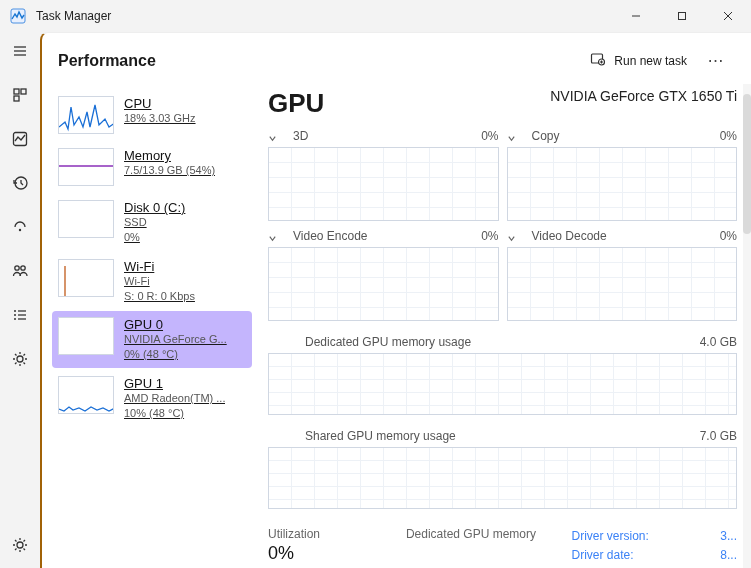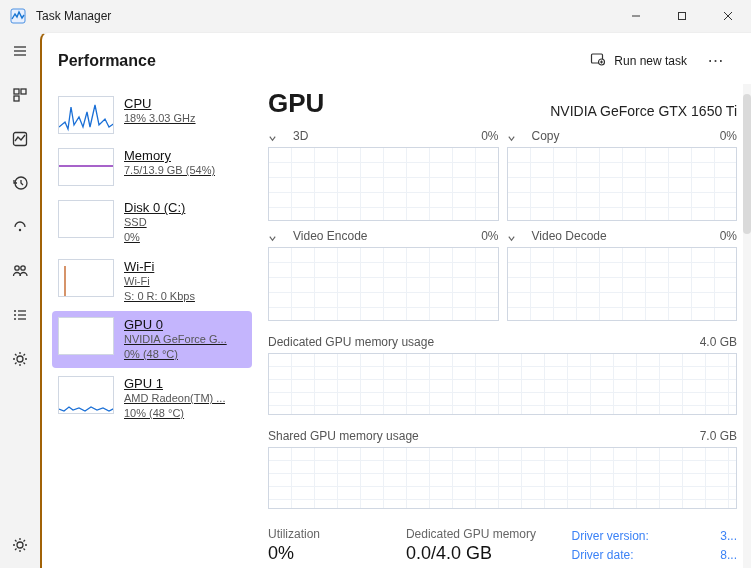--- a/index.html
+++ b/index.html
@@ -36,36 +36,36 @@
   
   .sidebar { padding:6px 0 6px 10px; overflow:hidden;text-decoration:underline; }
   .sb-item { display:flex; gap:10px; padding:6px 6px; border-radius:4px; margin-bottom:2px; }
   .sb-item.selected { background:#c4b5fd; }
   .thumb { width:56px; height:38px; border:1px solid #d0d7e2; background:#fff; position:relative; overflow:hidden; flex-shrink:0; }
   .sb-text .t1 { font-size:13px; font-weight:500; color:#111; }
   .sb-text .t2,.sb-text .t3 { font-size:11px; color:#555; line-height:1.35; white-space:nowrap; overflow:hidden; text-overflow:ellipsis; max-width:118px; }
 
   
   .main { padding:4px 0 0 16px; overflow:hidden; }
-  .main-head { display:flex; align-items:flex-end; justify-content:space-between; padding-right:6px; }
+  .main-head { display:flex; align-items:flex-start; justify-content:space-between; padding-right:6px; }
   .main-head h2 { font-size:26px; font-weight:600; }
   .main-head .device { font-size:14px; color:#222; }
 
   .quad { display:grid; grid-template-columns:1fr 1fr; gap:4px 8px; margin-top:6px; padding-right:6px; }
   .mini { }
   .mini-head { display:flex; align-items:center; justify-content:space-between; font-size:12px; color:#555; padding:4px 0 4px 0; }
   .mini-head .left { display:flex; align-items:flex-end; gap:16px; }
   .chev { width:9px; height:9px; }
   .chart { height:74px; border:1px solid #d0d7e2; background:
     repeating-linear-gradient(to right, transparent 0 22px, #edf1f6 22px 23px),
     repeating-linear-gradient(to bottom, transparent 0 14px, #edf1f6 14px 15px);
   }
 
   .bar-sec { margin-top:10px; padding-right:6px; }
-  .bar-head { display:flex; justify-content:space-between; font-size:12px; color:#555; padding:4px 0; }
+  .bar-head { display:flex; justify-content:space-between; font-size:12px; color:#555; padding:4px 0;margin-left:37px; }
   .bar-chart { height:62px; border:1px solid #d0d7e2; background:
     repeating-linear-gradient(to right, transparent 0 22px, #edf1f6 22px 23px),
     repeating-linear-gradient(to bottom, transparent 0 12px, #edf1f6 12px 13px);
   }
 
   .stats { display:grid; grid-template-columns: 1fr 1.2fr 1.2fr; margin-top:18px; font-size:12px; color:#555; padding-right:6px; }
   .stats .label { color:#666; }
   .stats .val { font-size:18px; color:#111; margin-top:2px; }
   .pair { display:flex; justify-content:space-between; font-size:12px; color:#3b82f6; line-height:1.6; }
 
@@ -328,21 +328,20 @@
           <div class="bar-chart"></div>
         </div>
 
         <div class="stats">
           <div>
             <div class="label">Utilization</div>
             <div class="val">0%</div>
           </div>
           <div>
             <div class="label">Dedicated GPU memory</div>
-            <div class="val">0.0/4.0 GB</div>
           </div>
           <div>
             <div class="pair">
                 <span>Driver version:</span>
                 <span>3...</span>
               </div>
             <div class="pair">
                 <span>Driver date:</span>
                 <span>8...</span>
               </div>

